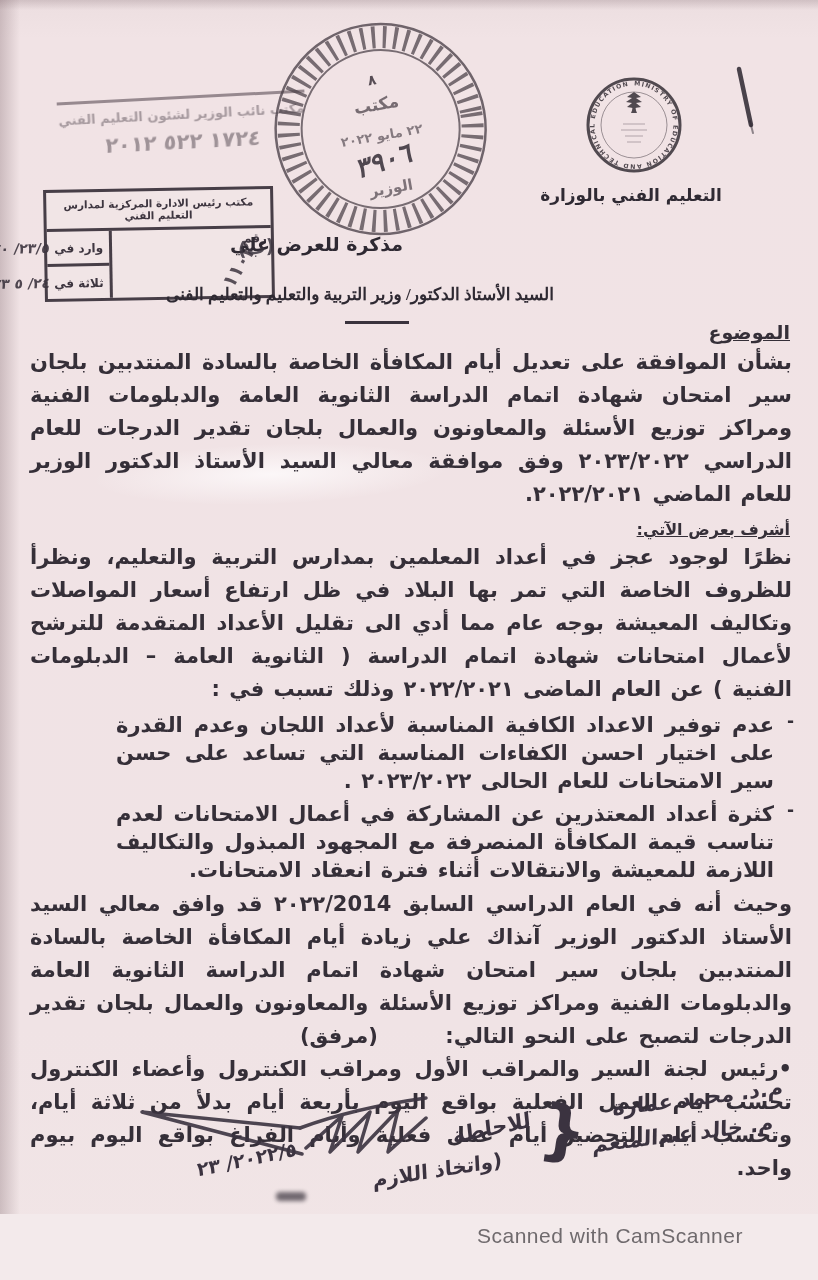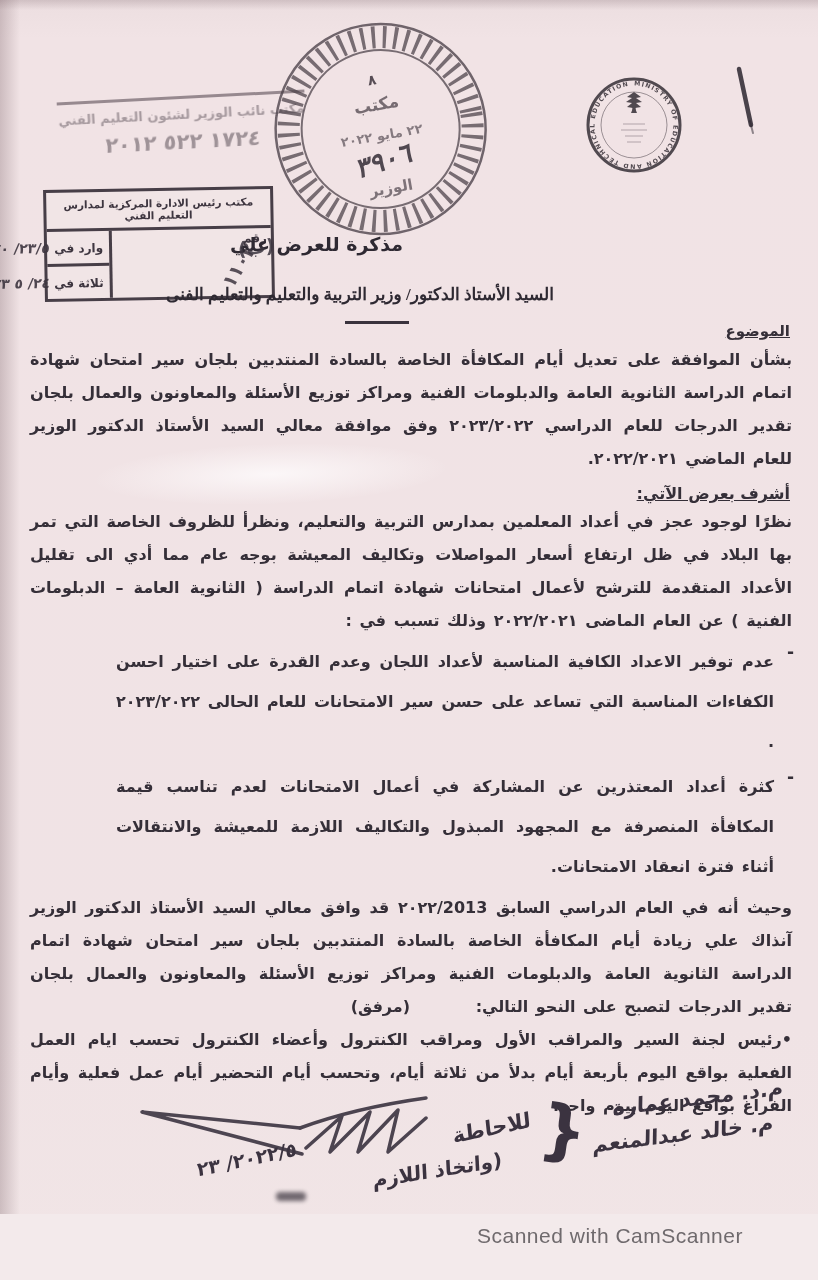--- a/index.html
+++ b/index.html
@@ -51,29 +51,29 @@
 
   
   .title1{position:absolute;left:230px;top:233px;width:450px;text-align:left;
     font-size:19px;font-weight:bold;color:#2e2932;}
   .title2{position:absolute;left:40px;top:284px;width:640px;text-align:center;
     font-size:17px;font-weight:bold;color:#2e2932;white-space:nowrap;font-family:Liberation Serif, serif;}
   .title-underline{position:absolute;left:345px;top:321px;width:64px;height:3px;background:#3a333d;}
 
   
   .flow{position:absolute;left:30px;right:26px;top:321px;direction:rtl;}
-  .subject-label{font-size:15px;font-weight:bold;text-decoration:underline;margin:0 2px 3px 0;
+  .subject-label{font-size:19px;font-weight:bold;text-decoration:underline;margin:0 2px 3px 0;
     display:inline-block;}
   p.block{margin:0;text-align:justify;text-justify:inter-word;font-weight:bold;
-    font-size:16px;line-height:33px;word-spacing:2px;color:#352f38;}
+    font-size:21px;line-height:33px;word-spacing:2px;color:#352f38;}
   .present{font-size:16px;font-weight:bold;text-decoration:underline;margin:9px 2px 2px 0;
     display:inline-block;}
   .bullet{position:relative;margin:5px 18px 4px 46px;}
   .bullet .marker{position:absolute;right:-20px;top:0;font-weight:bold;font-size:17px;}
-  .bullet p.block{line-height:40px;margin-left:40px;}
+  .bullet p.block{line-height:28px;margin-left:40px;}
   .para2{margin-top:5px;}
   .attach{margin-inline-start:58px;font-weight:bold;margin-top:30px;}
   .finalp{margin-top:6px;}
   .finalp .fmarker{font-weight:bold;}
 
   
   .hw-style{font-weight:bold;transform-origin:center;color:#3b3340;}
   .sig-name1{position:absolute;right:34px;top:1086px;font-size:21px;transform:rotate(-7deg) skewX(-8deg);}
   .sig-name2{position:absolute;right:44px;top:1122px;font-size:21px;transform:rotate(-7deg) skewX(-8deg);}
   .sig-brace{position:absolute;left:540px;top:1092px;font-size:66px;font-weight:bold;
@@ -154,20 +154,21 @@
     </g>
   </svg>
 </div>
 
 <svg class="penmark" width="40" height="90" viewBox="0 0 40 90">
   <path d="M14 14 L26 70" stroke="#2c2630" stroke-width="4.5" stroke-linecap="round" opacity=".85"></path>
   <path d="M25 66 L28 78" stroke="#2c2630" stroke-width="2" stroke-linecap="round" opacity=".5"></path>
 </svg>
 
 <div class="ministry">
+  <div>التعليم الفني بالوزارة</div>
 </div>
 
 <div class="title1">مذكرة للعرض علي</div>
 <div class="margin-letter">(ب)</div>
 <div class="title2">السيد الأستاذ الدكتور/ وزير التربية والتعليم والتعليم الفنى</div>
 <div class="title-underline"></div>
 
 <div class="flow">
   <span class="subject-label">الموضوع</span>
   <p class="block">بشأن الموافقة على تعديل أيام المكافأة الخاصة بالسادة المنتدبين بلجان سير امتحان شهادة اتمام الدراسة الثانوية العامة والدبلومات الفنية ومراكز توزيع الأسئلة والمعاونون والعمال بلجان تقدير الدرجات للعام الدراسي ٢٠٢٣/٢٠٢٢ وفق موافقة معالي السيد الأستاذ الدكتور الوزير للعام الماضي ٢٠٢٢/٢٠٢١.</p>
@@ -178,21 +179,21 @@
   <div class="bullet">
     <span class="marker">-</span>
     <p class="block">عدم توفير الاعداد الكافية المناسبة لأعداد اللجان وعدم القدرة على اختيار احسن الكفاءات المناسبة التي تساعد على حسن سير الامتحانات للعام الحالى ٢٠٢٣/٢٠٢٢ .</p>
   </div>
   <div class="bullet">
     <span class="marker">-</span>
     <p class="block">كثرة أعداد المعتذرين عن المشاركة في أعمال الامتحانات لعدم تناسب قيمة المكافأة المنصرفة مع المجهود المبذول والتكاليف اللازمة للمعيشة والانتقالات أثناء فترة انعقاد الامتحانات.</p>
   </div>
 
   <p class="block para2">
-    <span>وحيث أنه في العام الدراسي السابق ٢٠٢٢/2013 قد وافق معالي السيد الأستاذ الدكتور الوزير آنذاك علي زيادة أيام المكافأة الخاصة بالسادة المنتدبين بلجان سير امتحان شهادة اتمام الدراسة الثانوية العامة والدبلومات الفنية ومراكز توزيع الأسئلة والمعاونون والعمال بلجان تقدير الدرجات لتصبح على النحو التالي:</span>
+    <span>وحيث أنه في العام الدراسي السابق ٢٠٢٢/2014 قد وافق معالي السيد الأستاذ الدكتور الوزير آنذاك علي زيادة أيام المكافأة الخاصة بالسادة المنتدبين بلجان سير امتحان شهادة اتمام الدراسة الثانوية العامة والدبلومات الفنية ومراكز توزيع الأسئلة والمعاونون والعمال بلجان تقدير الدرجات لتصبح على النحو التالي:</span>
     <span class="attach">(مرفق)</span>
   </p>
 
   <p class="block finalp">
     <span class="fmarker">•</span><span>رئيس لجنة السير والمراقب الأول ومراقب الكنترول وأعضاء الكنترول تحسب ايام العمل الفعلية بواقع اليوم بأربعة أيام بدلأ من ثلاثة أيام، وتحسب أيام التحضير أيام عمل فعلية وأيام الفراغ بواقع اليوم بيوم واحد.</span>
   </p>
 </div>
 
 <div class="hw-style sig-name1">م.د. محمد عمارة</div>
 <div class="hw-style sig-name2">م. خالد عبدالمنعم</div>

